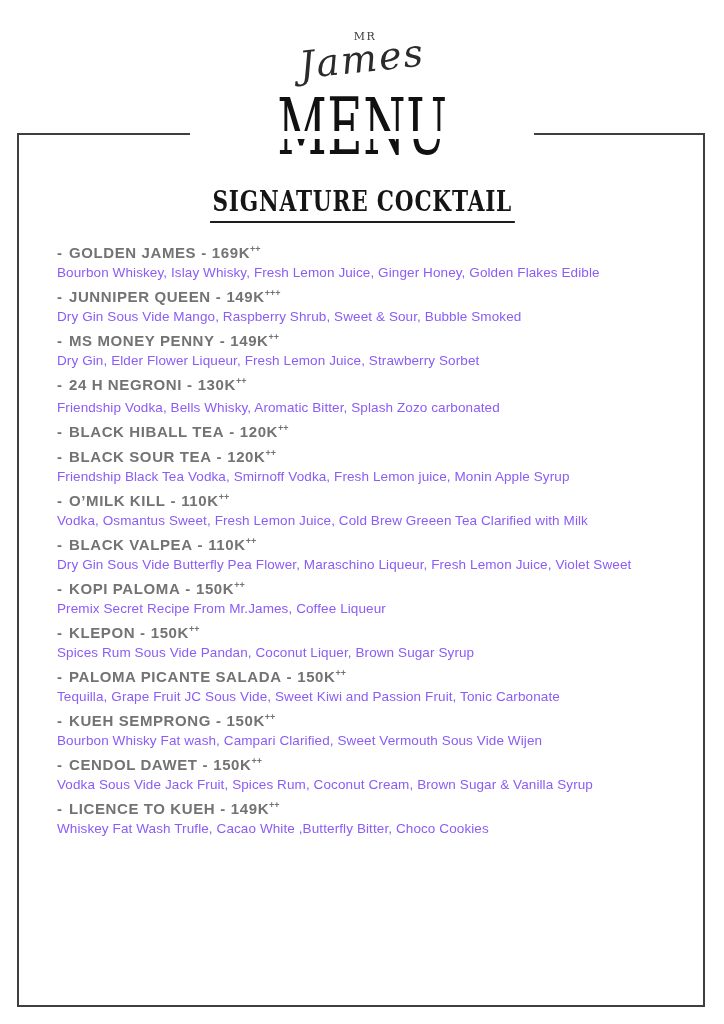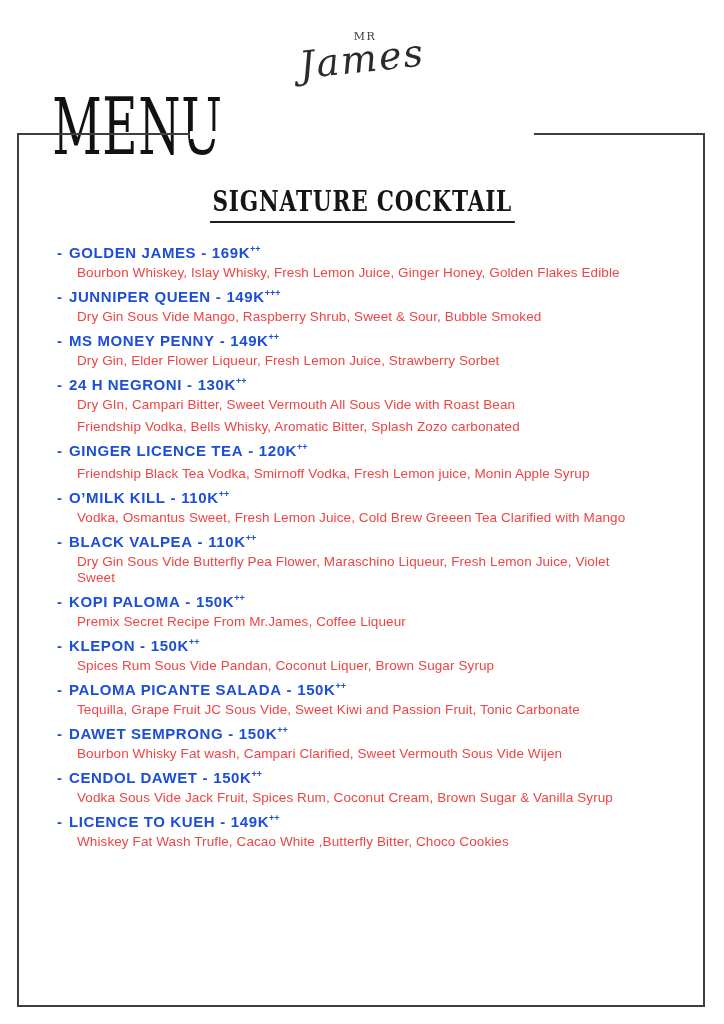--- a/index.html
+++ b/index.html
@@ -59,20 +59,21 @@
     margin-top: -4px;
     letter-spacing: 2px;
   }
 
   
   .menu-title {
     position: absolute;
     top: 94px;
     left: 0;
     width: 100%;
+    text-align: center;
     font-family: "DejaVu Serif", serif;
     font-size: 78px;
     line-height: 66px;
     color: #111111;
   }
   .menu-title .squeeze {
     display: inline-block;
     transform: scaleX(0.62);
     transform-origin: center;
     letter-spacing: 1px;
@@ -106,36 +107,36 @@
     left: 57px;
     top: 243px;
     width: 578px;
   }
   .item { margin-bottom: 6px; }
   .item-title {
     font-weight: bold;
     font-size: 15px;
     line-height: 19px;
     letter-spacing: 0.6px;
-    color: #1d4ed8;
+    color: #737373;
   }
   .bullet { display: inline-block; width: 12px; }
   .sep { margin: 0 5px; }
   sup.plus {
     font-size: 9px;
     letter-spacing: 0;
     line-height: 0;
   }
   .item-desc {
-    margin-left: 20px;
+    margin-left: 0;
     margin-top: 3px;
     font-size: 13.5px;
     line-height: 16px;
     letter-spacing: 0.1px;
-    color: #ef4444;
+    color: #8b5cf6;
   }
 </style>
 </head>
 <body>
 
 <div class="page">
 
   <div class="logo">
     <span class="logo-mr">MR</span>
     <span class="logo-james">James</span>
@@ -164,38 +165,38 @@
       <div class="item-desc">Dry Gin Sous Vide Mango, Raspberry Shrub, Sweet &amp; Sour, Bubble Smoked</div>
     </div>
 
     <div class="item">
       <div class="item-title"><span class="bullet">-</span><span>MS MONEY PENNY</span><span class="sep">-</span><span>149K</span><sup class="plus">++</sup></div>
       <div class="item-desc">Dry Gin, Elder Flower Liqueur, Fresh Lemon Juice, Strawberry Sorbet</div>
     </div>
 
     <div class="item">
       <div class="item-title"><span class="bullet">-</span><span>24 H NEGRONI</span><span class="sep">-</span><span>130K</span><sup class="plus">++</sup></div>
-      <div class="item-desc">Dry GIn, Campari Bitter, Sweet Vermouth All Sous Vide with Roast Bean</div>
     </div>
 
     <div class="item">
       <div class="item-desc">Friendship Vodka, Bells Whisky, Aromatic Bitter, Splash Zozo carbonated</div>
     </div>
 
     <div class="item">
-      <div class="item-title"><span class="bullet">-</span><span>GINGER LICENCE TEA</span><span class="sep">-</span><span>120K</span><sup class="plus">++</sup></div>
-    </div>
-
-    <div class="item">
+      <div class="item-title"><span class="bullet">-</span><span>BLACK HIBALL TEA</span><span class="sep">-</span><span>120K</span><sup class="plus">++</sup></div>
+    </div>
+
+    <div class="item">
+      <div class="item-title"><span class="bullet">-</span><span>BLACK SOUR TEA</span><span class="sep">-</span><span>120K</span><sup class="plus">++</sup></div>
       <div class="item-desc">Friendship Black Tea Vodka, Smirnoff Vodka, Fresh Lemon juice, Monin Apple Syrup</div>
     </div>
 
     <div class="item">
       <div class="item-title"><span class="bullet">-</span><span>O’MILK KILL</span><span class="sep">-</span><span>110K</span><sup class="plus">++</sup></div>
-      <div class="item-desc">Vodka, Osmantus Sweet, Fresh Lemon Juice, Cold Brew Greeen Tea Clarified with Mango</div>
+      <div class="item-desc">Vodka, Osmantus Sweet, Fresh Lemon Juice, Cold Brew Greeen Tea Clarified with Milk</div>
     </div>
 
     <div class="item">
       <div class="item-title"><span class="bullet">-</span><span>BLACK VALPEA</span><span class="sep">-</span><span>110K</span><sup class="plus">++</sup></div>
       <div class="item-desc">Dry Gin Sous Vide Butterfly Pea Flower, Maraschino Liqueur, Fresh Lemon Juice, Violet Sweet</div>
     </div>
 
     <div class="item">
       <div class="item-title"><span class="bullet">-</span><span>KOPI PALOMA</span><span class="sep">-</span><span>150K</span><sup class="plus">++</sup></div>
       <div class="item-desc">Premix Secret Recipe From Mr.James, Coffee Liqueur</div>
@@ -205,21 +206,21 @@
       <div class="item-title"><span class="bullet">-</span><span>KLEPON</span><span class="sep">-</span><span>150K</span><sup class="plus">++</sup></div>
       <div class="item-desc">Spices Rum Sous Vide Pandan, Coconut Liquer, Brown Sugar Syrup</div>
     </div>
 
     <div class="item">
       <div class="item-title"><span class="bullet">-</span><span>PALOMA PICANTE SALADA</span><span class="sep">-</span><span>150K</span><sup class="plus">++</sup></div>
       <div class="item-desc">Tequilla, Grape Fruit JC Sous Vide, Sweet Kiwi and Passion Fruit, Tonic Carbonate</div>
     </div>
 
     <div class="item">
-      <div class="item-title"><span class="bullet">-</span><span>DAWET SEMPRONG</span><span class="sep">-</span><span>150K</span><sup class="plus">++</sup></div>
+      <div class="item-title"><span class="bullet">-</span><span>KUEH SEMPRONG</span><span class="sep">-</span><span>150K</span><sup class="plus">++</sup></div>
       <div class="item-desc">Bourbon Whisky Fat wash, Campari Clarified, Sweet Vermouth Sous Vide Wijen</div>
     </div>
 
     <div class="item">
       <div class="item-title"><span class="bullet">-</span><span>CENDOL DAWET</span><span class="sep">-</span><span>150K</span><sup class="plus">++</sup></div>
       <div class="item-desc">Vodka Sous Vide Jack Fruit, Spices Rum, Coconut Cream, Brown Sugar &amp; Vanilla Syrup</div>
     </div>
 
     <div class="item">
       <div class="item-title"><span class="bullet">-</span><span>LICENCE TO KUEH</span><span class="sep">-</span><span>149K</span><sup class="plus">++</sup></div>

